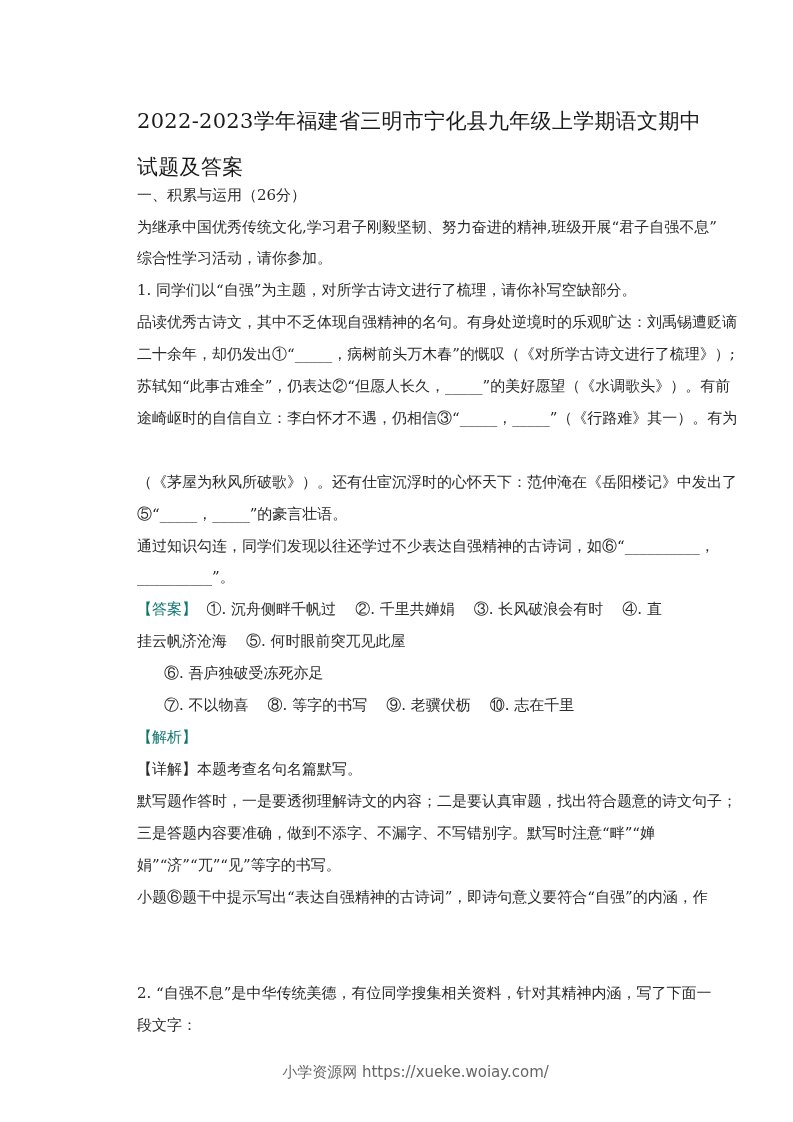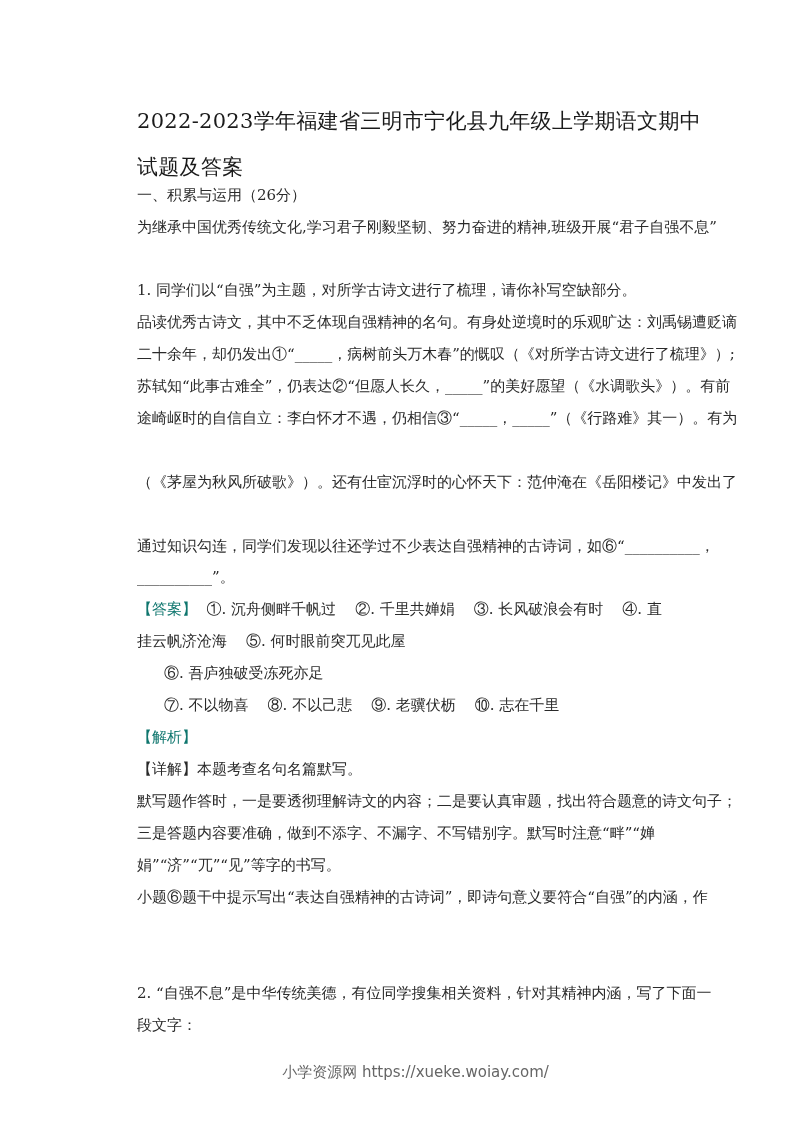--- a/index.html
+++ b/index.html
@@ -18,35 +18,37 @@
 <body>
 
 <div class="page">
   <div class="title">
     <div>2022-2023学年福建省三明市宁化县九年级上学期语文期中</div>
     <div>试题及答案</div>
   </div>
 
   <div class="p" style="top:186px">一、积累与运用（26分）</div>
   <div class="p" style="top:218px">为继承中国优秀传统文化,学习君子刚毅坚韧、努力奋进的精神,班级开展“君子自强不息”</div>
+  <div class="p" style="top:249px">综合性学习活动，请你参加。</div>
   <div class="p" style="top:281px">1. 同学们以“自强”为主题，对所学古诗文进行了梳理，请你补写空缺部分。</div>
   <div class="p" style="top:313px">品读优秀古诗文，其中不乏体现自强精神的名句。有身处逆境时的乐观旷达：刘禹锡遭贬谪</div>
   <div class="p" style="top:345px">二十余年，却仍发出①“_____，病树前头万木春”的慨叹（《对所学古诗文进行了梳理》）;</div>
   <div class="p" style="top:409px">途崎岖时的自信自立：李白怀才不遇，仍相信③“_____，_____”（《行路难》其一）。有为</div>
   <div class="p" style="top:377px">苏轼知“此事古难全”，仍表达②“但愿人长久，_____”的美好愿望（《水调歌头》）。有前</div>
   <div class="p" style="top:473px">（《茅屋为秋风所破歌》）。还有仕宦沉浮时的心怀天下：范仲淹在《岳阳楼记》中发出了</div>
+  <div class="p" style="top:505px">⑤“_____，_____”的豪言壮语。</div>
   <div class="p" style="top:537px">通过知识勾连，同学们发现以往还学过不少表达自强精神的古诗词，如⑥“__________，</div>
   <div class="p" style="top:568px">__________”。</div>
 
   <div class="p" style="top:600px">
     <span class="blue">【答案】</span><span style="white-space:pre">  ①. 沉舟侧畔千帆过    ②. 千里共婵娟    ③. 长风破浪会有时    ④. 直</span>
   </div>
   <div class="p" style="top:632px; white-space:pre">挂云帆济沧海    ⑤. 何时眼前突兀见此屋</div>
   <div class="p indent1" style="top:664px">⑥. 吾庐独破受冻死亦足</div>
-  <div class="p indent1" style="top:696px; white-space:pre">⑦. 不以物喜    ⑧. 不以己悲    ⑨. 老骥伏枥    ⑩. 志在千里</div>
+  <div class="p indent1" style="top:696px; white-space:pre">⑦. 不以物喜    ⑧. 等字的书写    ⑨. 老骥伏枥    ⑩. 志在千里</div>
 
   <div class="p blue" style="top:728px">【解析】</div>
   <div class="p" style="top:760px">【详解】本题考查名句名篇默写。</div>
   <div class="p" style="top:792px">默写题作答时，一是要透彻理解诗文的内容；二是要认真审题，找出符合题意的诗文句子；</div>
   <div class="p" style="top:824px">三是答题内容要准确，做到不添字、不漏字、不写错别字。默写时注意“畔”“婵</div>
   <div class="p" style="top:856px">娟”“济”“兀”“见”等字的书写。</div>
   <div class="p" style="top:888px">小题⑥题干中提示写出“表达自强精神的古诗词”，即诗句意义要符合“自强”的内涵，作</div>
   <div class="p" style="top:984px">2. “自强不息”是中华传统美德，有位同学搜集相关资料，针对其精神内涵，写了下面一</div>
   <div class="p" style="top:1016px">段文字：</div>
 

